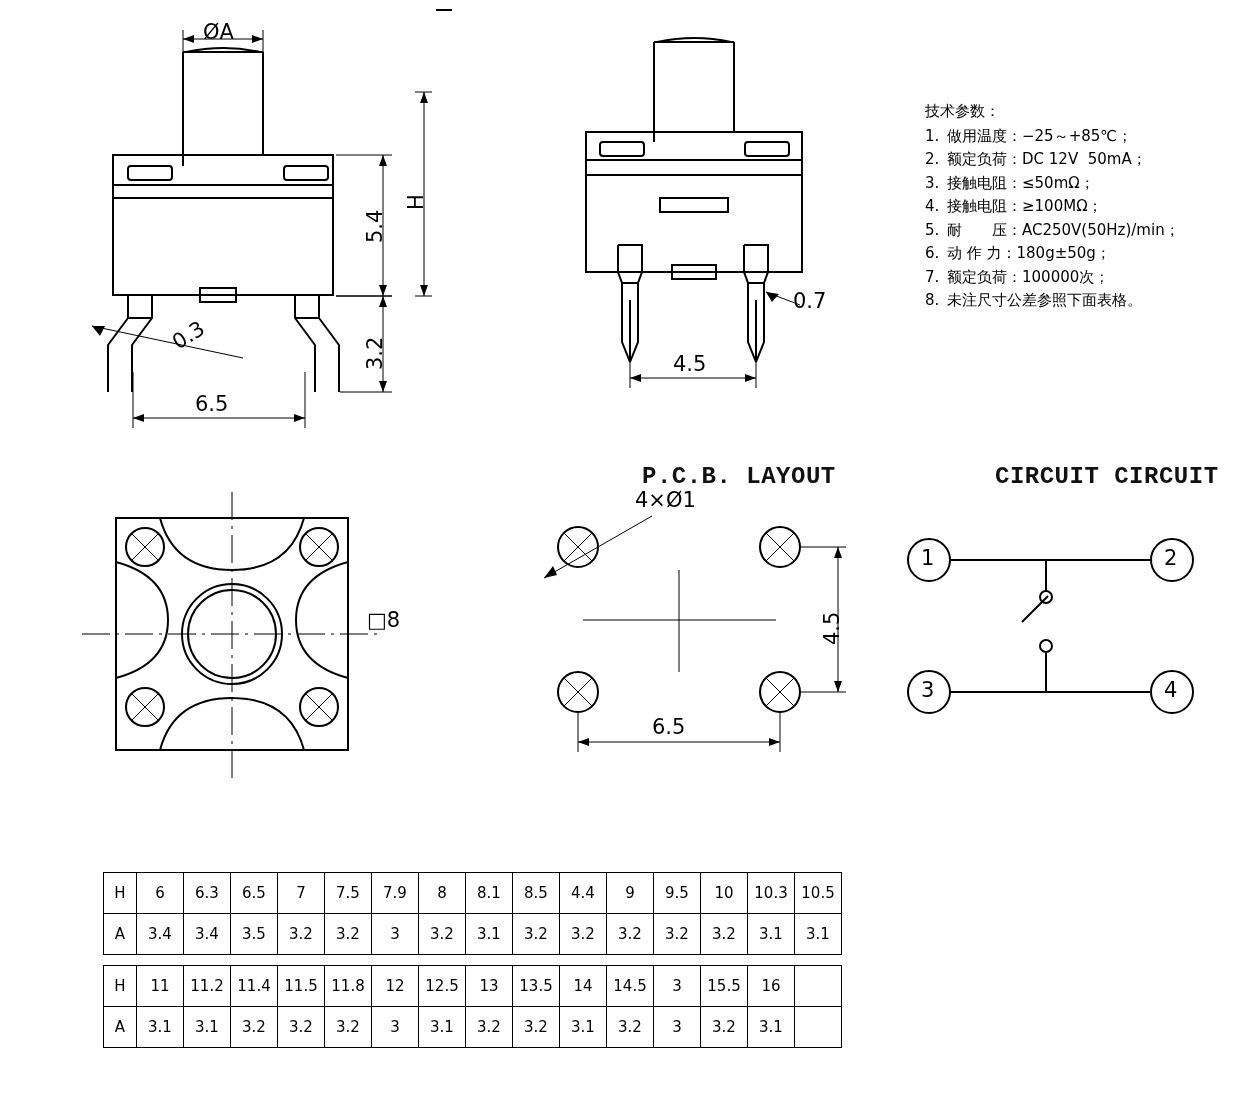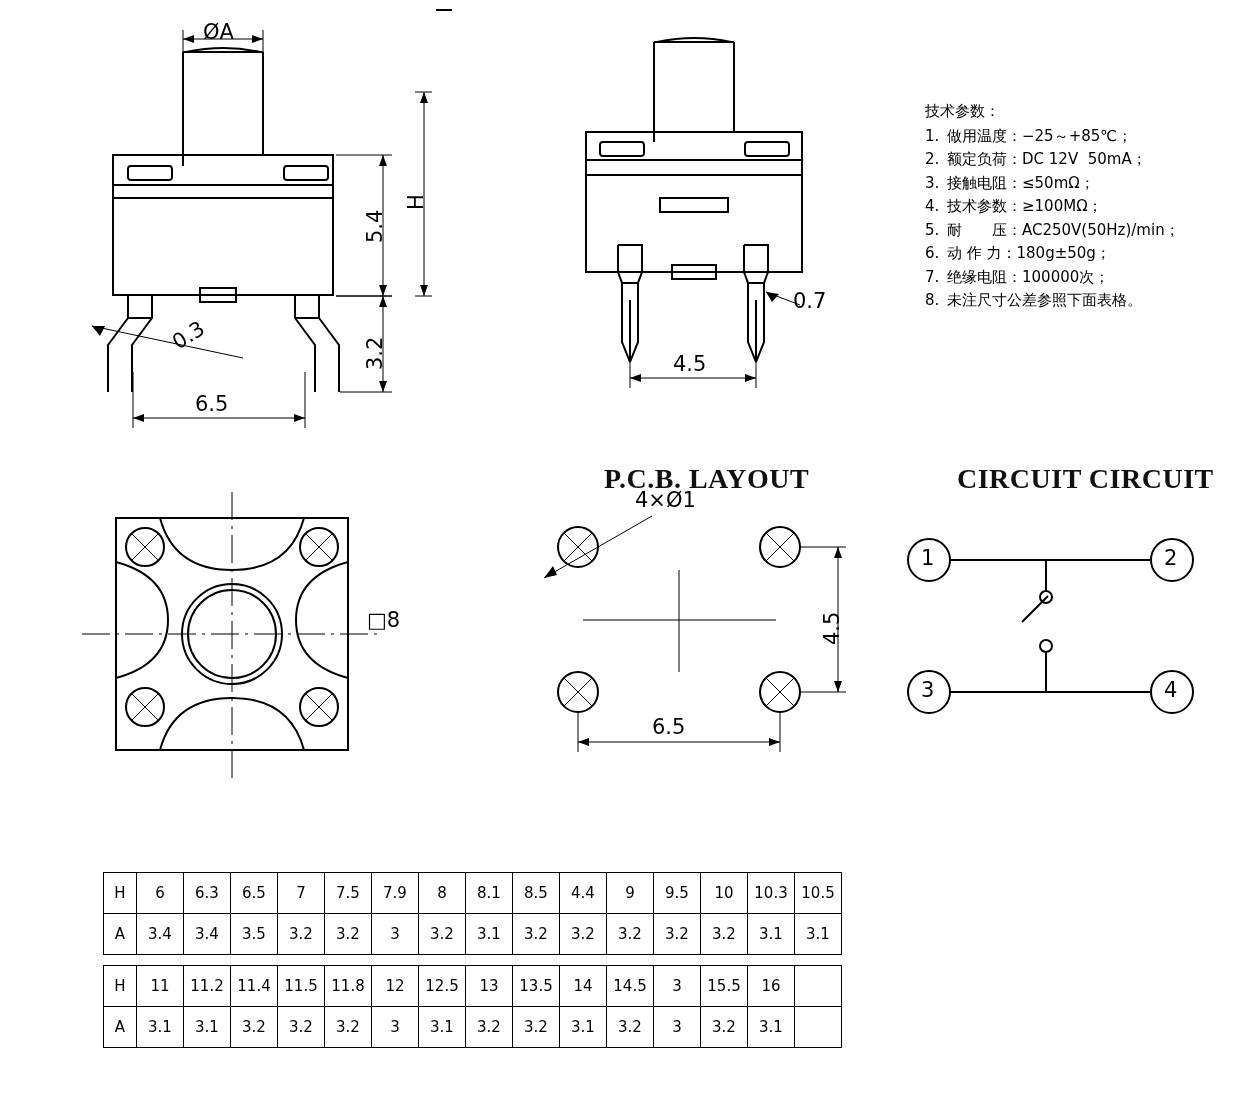--- a/index.html
+++ b/index.html
@@ -49,26 +49,27 @@
     width: 22px;
     flex: none;
     text-align: left;
   }
   .specs .spec-text {
     flex: 1;
   }
   
   .heading {
     position: absolute;
-    font-family: Liberation Serif, serif;
+    font-family: Liberation Mono, monospace;
     font-weight: bold;
-    font-size: 28px;
+    font-size: 24px;
     letter-spacing: 0.5px;
     color: #111;
     white-space: nowrap;
+    margin-left: 38px;
   }
   #pcb-heading { left: 604px; top: 463px; }
   #circuit-heading { left: 957px; top: 463px; }
 
   
   .dim {
     position: absolute;
     font-family: "DejaVu Sans", sans-serif;
     font-size: 21px;
     color: #000;
@@ -280,33 +281,33 @@
     <div class="spec-row">
       <span class="spec-num">2.</span>
       <span class="spec-text">额定负荷：DC 12V  50mA；</span>
     </div>
     <div class="spec-row">
       <span class="spec-num">3.</span>
       <span class="spec-text">接触电阻：≤50mΩ；</span>
     </div>
     <div class="spec-row">
       <span class="spec-num">4.</span>
-      <span class="spec-text">技术参数：≥100MΩ；</span>
+      <span class="spec-text">接触电阻：≥100MΩ；</span>
     </div>
     <div class="spec-row">
       <span class="spec-num">5.</span>
       <span class="spec-text">耐　　压：AC250V(50Hz)/min；</span>
     </div>
     <div class="spec-row">
       <span class="spec-num">6.</span>
       <span class="spec-text">动 作 力：180g±50g；</span>
     </div>
     <div class="spec-row">
       <span class="spec-num">7.</span>
-      <span class="spec-text">绝缘电阻：100000次；</span>
+      <span class="spec-text">额定负荷：100000次；</span>
     </div>
     <div class="spec-row">
       <span class="spec-num">8.</span>
       <span class="spec-text">未注尺寸公差参照下面表格。</span>
     </div>
   </div>
 
   <div class="heading" id="pcb-heading">P.C.B. LAYOUT</div>
   <div class="heading" id="circuit-heading">CIRCUIT CIRCUIT</div>
 

